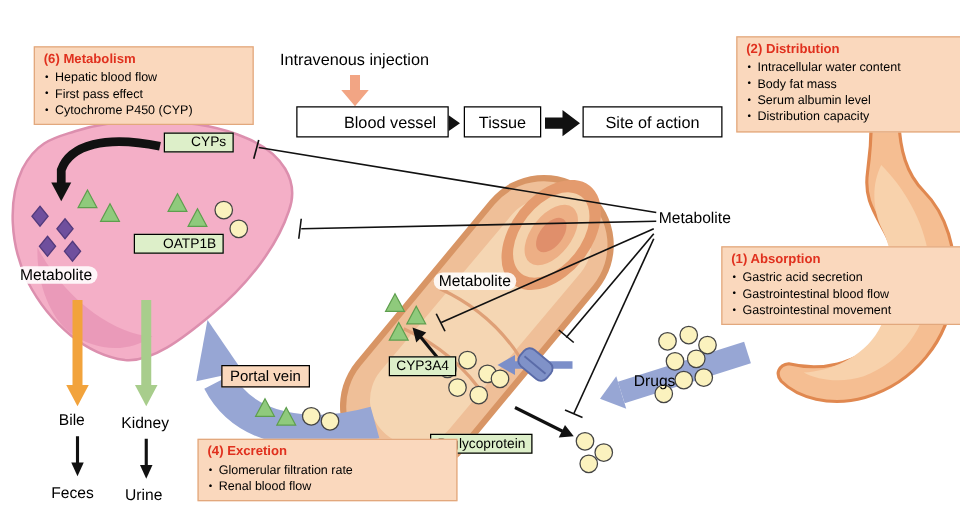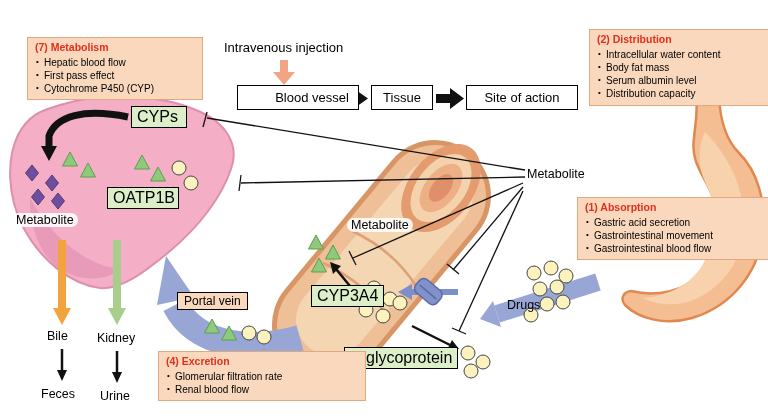--- a/index.html
+++ b/index.html
@@ -10,21 +10,21 @@
   .title{font-weight:bold;font-size:13px;white-space:nowrap;}
   .lbl{font-size:12.5px;white-space:nowrap;}
   .wlbl{background:rgba(255,255,255,.88);border-radius:8px;padding:0 4px;}
   .infobox{background:#FAD8BD;border:1px solid #E2A87D;padding:3px 7px 4px;font-size:10px;line-height:1.32;}
   .infobox .bt{color:#E0301E;font-weight:bold;font-size:10.5px;margin-bottom:1px;white-space:nowrap;}
   .infobox ul{margin:0;padding:0;list-style:none;}
   .infobox li{position:relative;padding-left:9px;white-space:nowrap;}
   .infobox li::before{content:"•";position:absolute;left:1px;top:1px;font-size:8px;}
   .wbox{background:#fff;border:1.5px solid #000;height:23px;display:flex;align-items:center;
         justify-content:center;font-size:13px;white-space:nowrap;}
-  .gbox{background:#DDEFC9;border:1px solid #000;padding:1px 5px;font-size:16px;text-align:left;white-space:nowrap;}
+  .gbox{background:#DDEFC9;border:1px solid #000;padding:1px 5px;font-size:11px;text-align:right;white-space:nowrap;}
   .sbox{background:#FAD8BD;border:1px solid #000;padding:1px 6px;font-size:12px;text-align:center;white-space:nowrap;}
 </style>
 </head>
 <body>
 
 <div id="canvas">
 
   <svg id="bg" width="768" height="419" viewBox="0 0 768 419">
 
     <g>
@@ -152,21 +152,21 @@
       <circle cx="540" cy="289" r="7"></circle>
         <circle cx="557" cy="287" r="7"></circle>
       <circle cx="547" cy="304" r="7"></circle>
         <circle cx="563" cy="302" r="7"></circle>
         <circle cx="531" cy="315" r="7"></circle>
     </g>
   </svg>
 
 
   <div class="abs infobox" style="left:27px;top:37px;width:160px;">
-    <div class="bt">(7) Metabolism</div>
+    <div class="bt">(6) Metabolism</div>
     <ul>
       <li>Hepatic blood flow</li>
       <li>First pass effect</li>
       <li>Cytochrome P450 (CYP)</li>
     </ul>
   </div>
 
   <div class="abs lbl" style="left:224px;top:40px;font-size:13px;">Intravenous injection</div>
 
   <div class="abs wbox" style="left:237px;top:85px;width:92px;padding-left:28px;">Blood vessel</div>
@@ -192,22 +192,22 @@
   <div class="abs gbox" style="left:276px;top:285px;margin-left:35px;">CYP3A4</div>
   <div class="abs gbox" style="left:344px;top:347px;">P-glycoprotein</div>
 
   <div class="abs lbl" style="left:527px;top:167px;">Metabolite</div>
   <div class="abs lbl" style="left:507px;top:250px;margin-top:48px;">Drugs</div>
 
   <div class="abs infobox" style="left:577px;top:197px;width:182px;">
     <div class="bt">(1) Absorption</div>
     <ul>
       <li>Gastric acid secretion</li>
+      <li>Gastrointestinal blood flow</li>
       <li>Gastrointestinal movement</li>
-      <li>Gastrointestinal blood flow</li>
     </ul>
   </div>
 
   <div class="abs infobox" style="left:158px;top:351px;width:192px;">
     <div class="bt">(4) Excretion</div>
     <ul>
       <li>Glomerular filtration rate</li>
       <li>Renal blood flow</li>
     </ul>
   </div>

